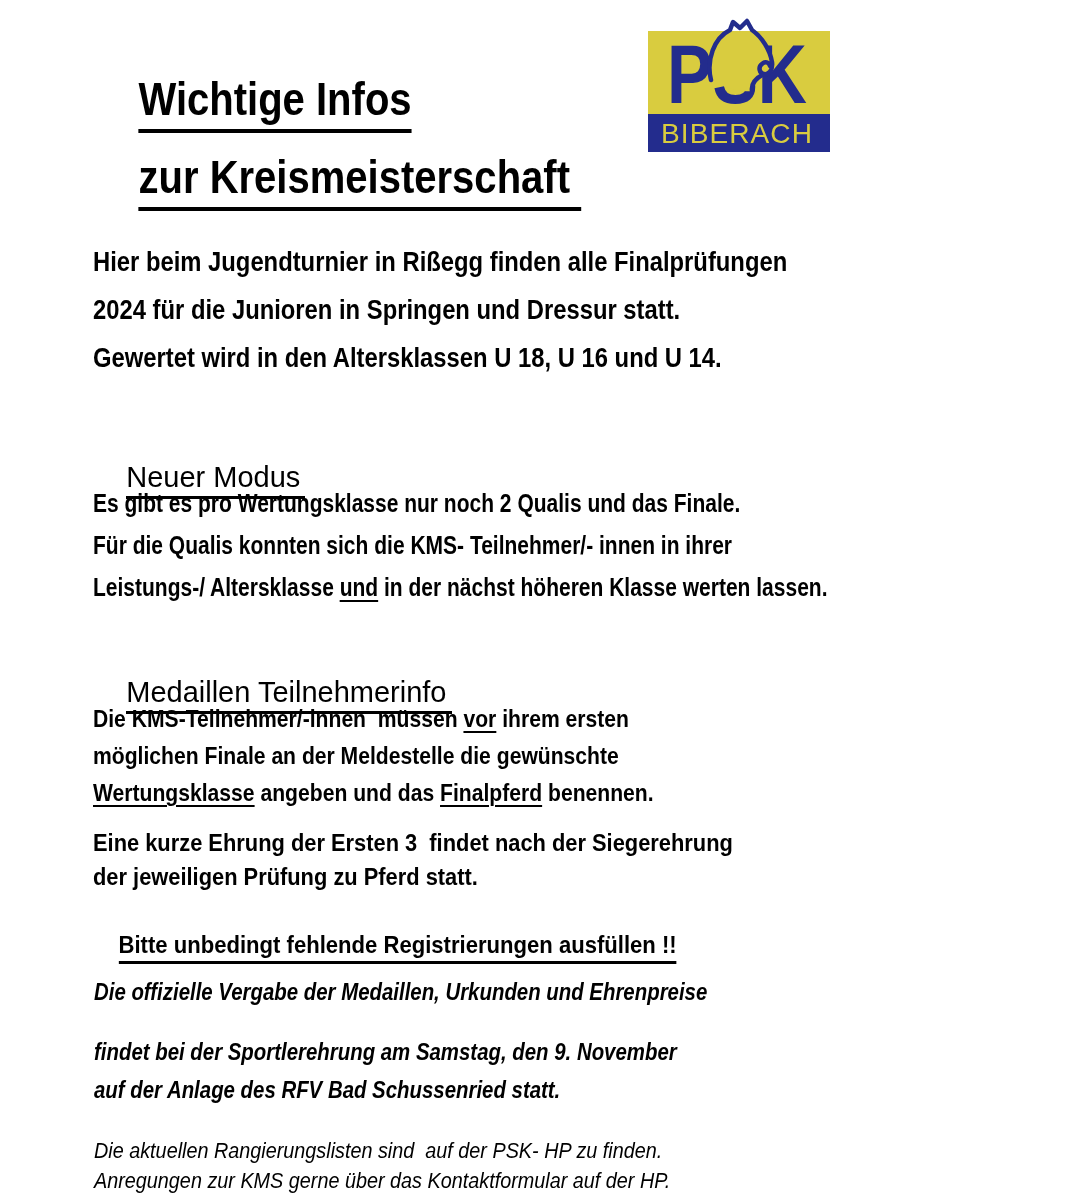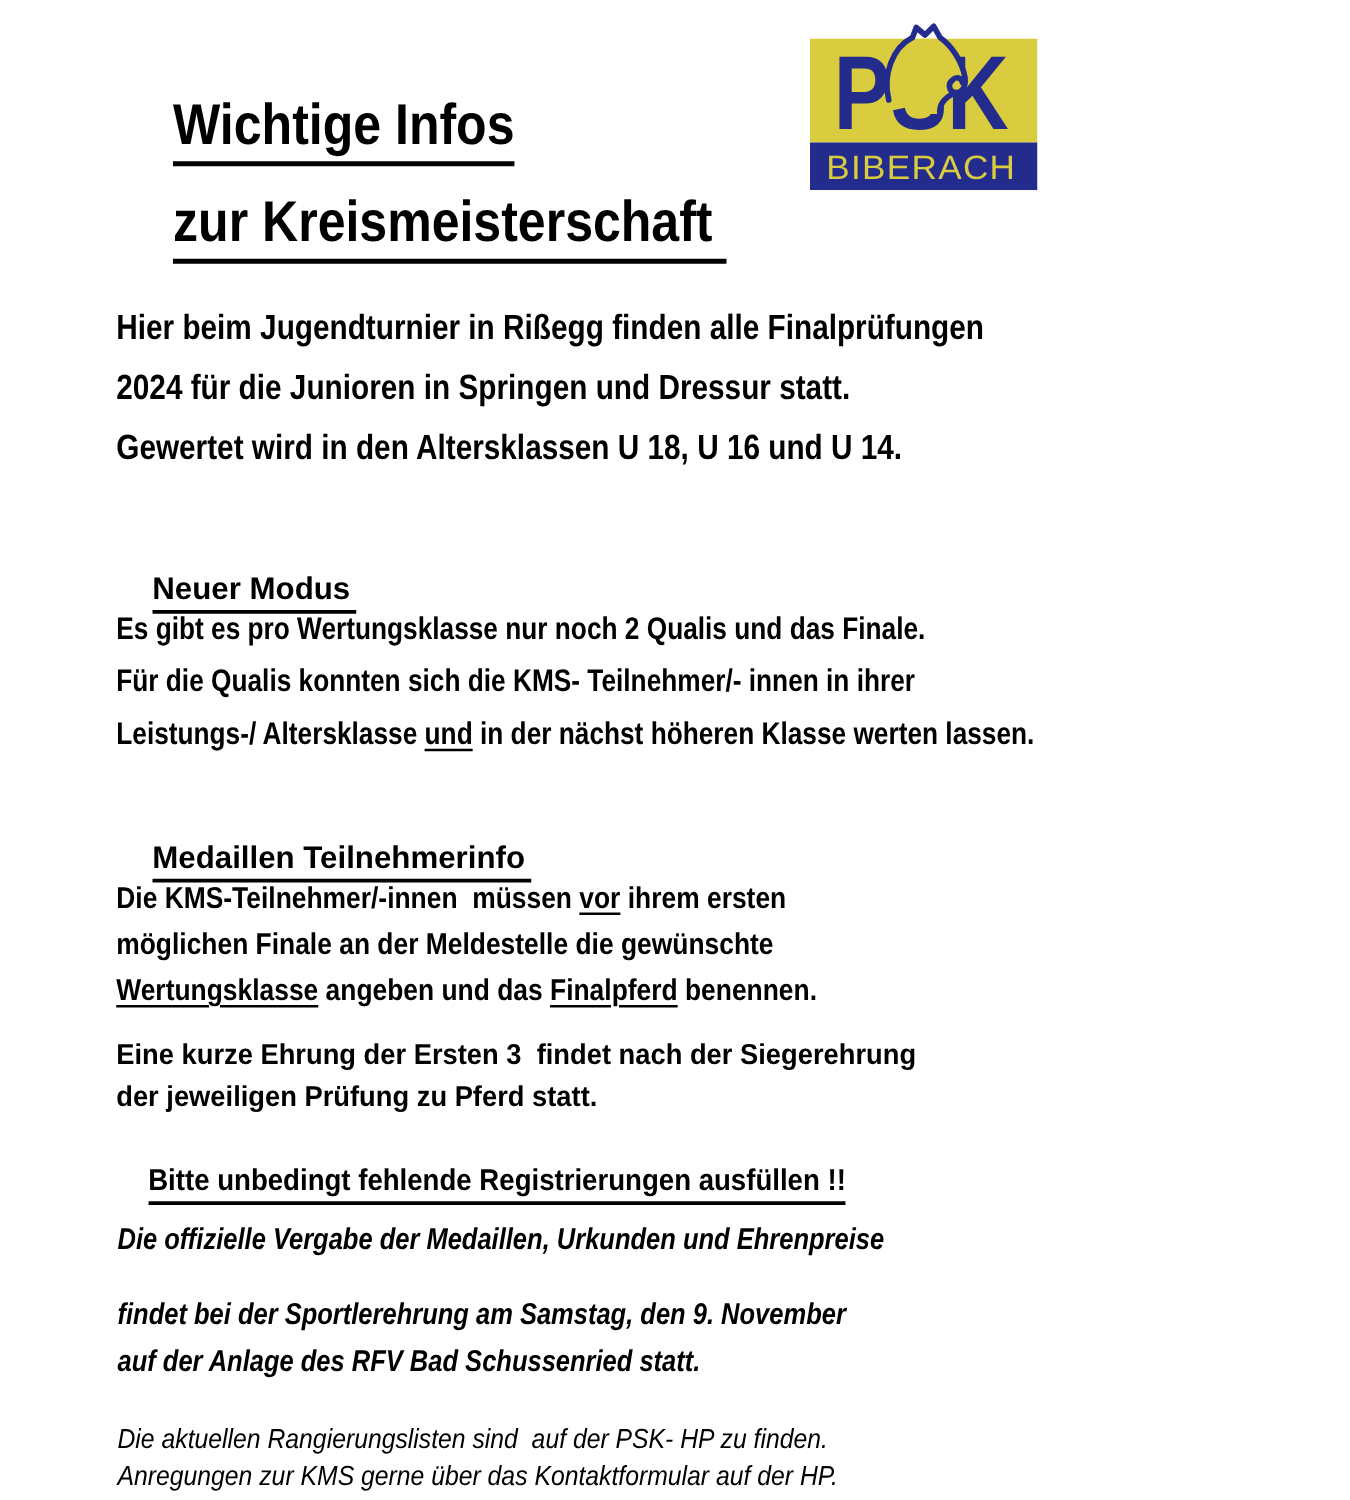--- a/index.html
+++ b/index.html
@@ -4,21 +4,21 @@
 <style>
   html,body{margin:0;padding:0;background:#ffffff;}
   .page{position:relative;width:1080px;height:1200px;background:#ffffff;
         font-family:"Liberation Sans",sans-serif;color:#000;overflow:hidden;}
   .abs{position:absolute;transform-origin:0 0;}
   .pre{white-space:pre;}
   .title{font-size:46px;font-weight:700;transform:scaleX(.87);}
   .title .ul{display:inline-block;border-bottom:4px solid #000;padding-bottom:3px;}
   #title1{left:94px;top:18px;}
   #title2{left:94px;top:96px;}
-  .h2{font-size:25px;font-weight:700;}
+  .h2{font-size:29px;font-weight:400;}
   .h2 .ul{display:inline-block;border-bottom:3px solid #000;padding-bottom:2px;padding-right:5px;}
   #h-modus{left:94px;top:428px;}
   #h-teil{left:94px;top:643px;}
   #intro{left:93px;top:238px;font-size:28px;line-height:48px;font-weight:700;transform:scaleX(.85);}
   #modus-p{left:93px;top:482px;font-size:25px;line-height:42px;font-weight:700;transform:scaleX(.84);}
   #teil-p{left:93px;top:700px;font-size:24px;line-height:37px;font-weight:700;transform:scaleX(.88);}
   #ehrung-p{left:93px;top:826px;font-size:23px;line-height:34px;font-weight:700;transform:scaleX(.95);}
   #bitte{left:94px;top:903px;font-size:24px;font-weight:700;transform:scaleX(.92);}
   #bitte .ul{display:inline-block;border-bottom:3px solid #000;padding-bottom:2px;}
   #vergabe1{left:94px;top:978px;font-size:24px;font-weight:700;font-style:italic;transform:scaleX(.85);}

